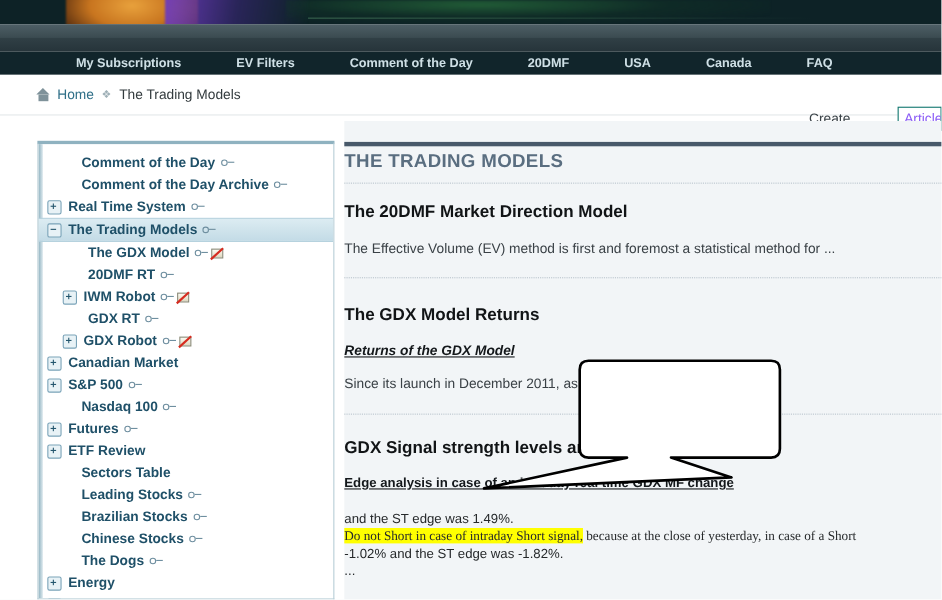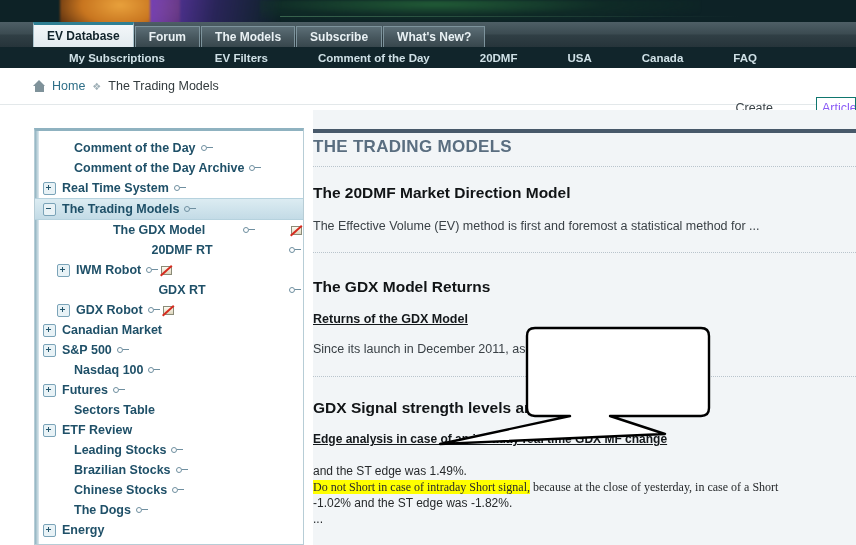--- a/index.html
+++ b/index.html
@@ -156,21 +156,21 @@
   }
   .icon-book::before {
     content: ""; position: absolute; left: 1px; top: 2px; width: 11px; height: 9px;
     background: linear-gradient(180deg, #fdfbf2 0%, #ddd6bd 100%);
     border: 1px solid #8b8b78; box-sizing: border-box;
   }
   .icon-book::after {
     content: ""; position: absolute; left: 0px; top: 11px; width: 15px; height: 2px;
     background: #d62b1f; transform: rotate(-42deg); transform-origin: 0 0;
   }
-  .indent1 { padding-left: 28px; justify-content: space-between; }
+  .indent1 { padding-left: 28px; }
   .indent2 { padding-left: 22px; }
 
   
   .content {
     position: absolute; left: 313px; top: 110px; width: 543px; height: 435px;
     background: #f2f5f7; overflow: hidden;
   }
   .content-rule {
     position: absolute; left: 313px; top: 129px; width: 543px; height: 4px; background: #48596a;
   }
@@ -219,27 +219,20 @@
 <div id="app">
 
   <div class="banner">
     <div class="banner-art"></div>
     <div class="banner-art2"></div>
     <div class="banner-art3"></div>
     <div class="banner-line"></div>
   </div>
 
   <div class="tabbar"></div>
-  <div class="tabs" id="tabs">
-      <div class="tab active">EV Database</div>
-      <div class="tab">Forum</div>
-      <div class="tab">The Models</div>
-      <div class="tab">Subscribe</div>
-      <div class="tab">What's New?</div>
-    </div>
 
   <div class="subnav"></div>
   <div class="subnav-inner" id="subnav">
       <div class="subnav-item">My Subscriptions</div>
       <div class="subnav-item">EV Filters</div>
       <div class="subnav-item">Comment of the Day</div>
       <div class="subnav-item">20DMF</div>
       <div class="subnav-item">USA</div>
       <div class="subnav-item">Canada</div>
       <div class="subnav-item">FAQ</div>
@@ -320,27 +313,27 @@
         <div class="node indent2">
           <span class="toggle none"></span>
           <span class="node-label">Nasdaq 100</span>
           <span class="icon-key"></span>
         </div>
         <div class="node">
           <span class="toggle plus"></span>
           <span class="node-label">Futures</span>
           <span class="icon-key"></span>
         </div>
+        <div class="node">
+          <span class="toggle plus"></span>
+          <span class="node-label">ETF Review</span>
+        </div>
         <div class="node indent2">
           <span class="toggle none"></span>
           <span class="node-label">Sectors Table</span>
-        </div>
-        <div class="node">
-          <span class="toggle plus"></span>
-          <span class="node-label">ETF Review</span>
         </div>
         <div class="node indent2">
           <span class="toggle none"></span>
           <span class="node-label">Leading Stocks</span>
           <span class="icon-key"></span>
         </div>
         <div class="node indent2">
           <span class="toggle none"></span>
           <span class="node-label">Brazilian Stocks</span>
           <span class="icon-key"></span>
@@ -369,21 +362,21 @@
   <div class="content"></div>
   <div class="content-rule"></div>
   <div class="page-title">THE TRADING MODELS</div>
   <div class="dotted"></div>
 
   <div class="h2" style="top:184px;">The 20DMF Market Direction Model</div>
   <div class="body-text" style="top:219px;">The Effective Volume (EV) method is first and foremost a statistical method for ...</div>
   <div class="dotted" style="top:252px;"></div>
 
   <div class="h2" style="top:278px;">The GDX Model Returns</div>
-  <div class="link-ul" style="top:312px;">Returns of the GDX Model</div>
+  <div class="link-ul" style="top:312px;font-style:italic;">Returns of the GDX Model</div>
   <div class="body-text" style="top:342px;">Since its launch in December 2011, as o</div>
   <div class="dotted" style="top:376px;"></div>
 
   <div class="h2" style="top:399px;">GDX Signal strength levels and updates</div>
   <div class="sub-ul" style="top:432px;">Edge analysis in case of an intraday real time GDX MF change</div>
 
   <div class="para-line" style="top:464px;">and the ST edge was 1.49%.</div>
   <div class="para-line" style="top:480px;font-family:Liberation Serif, serif;"><span class="hl">Do not Short in case of intraday Short signal,</span><span> because at the close of yesterday, in case of a Short</span></div>
   <div class="para-line" style="top:496px;">-1.02% and the ST edge was -1.82%.</div>
   <div class="para-line" style="top:512px;">...</div>

